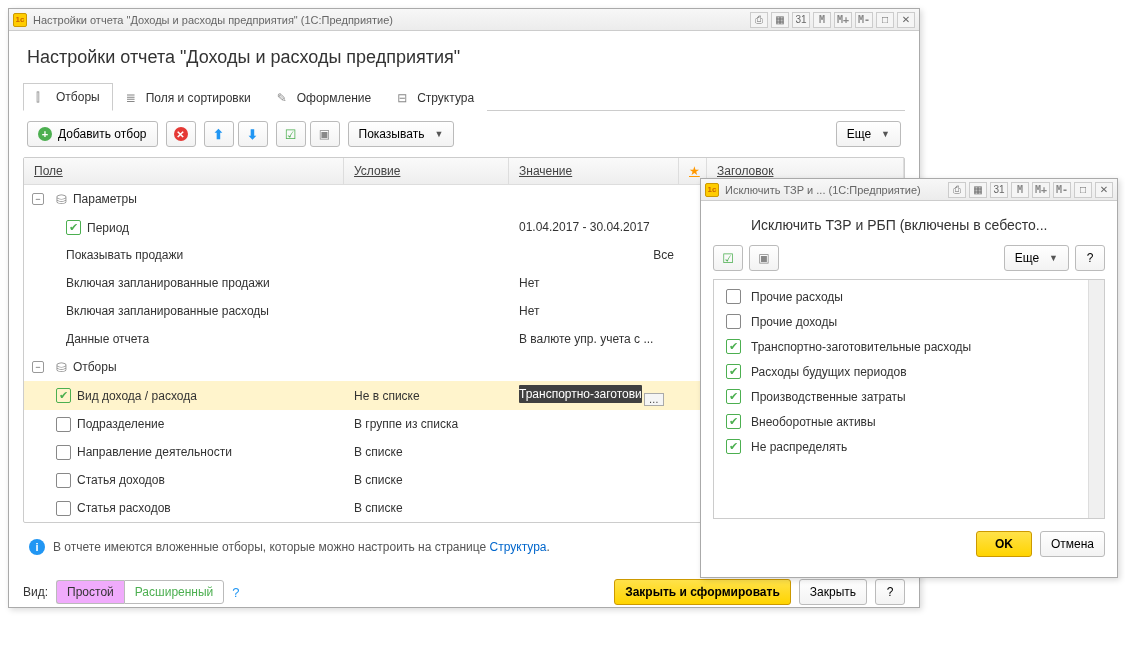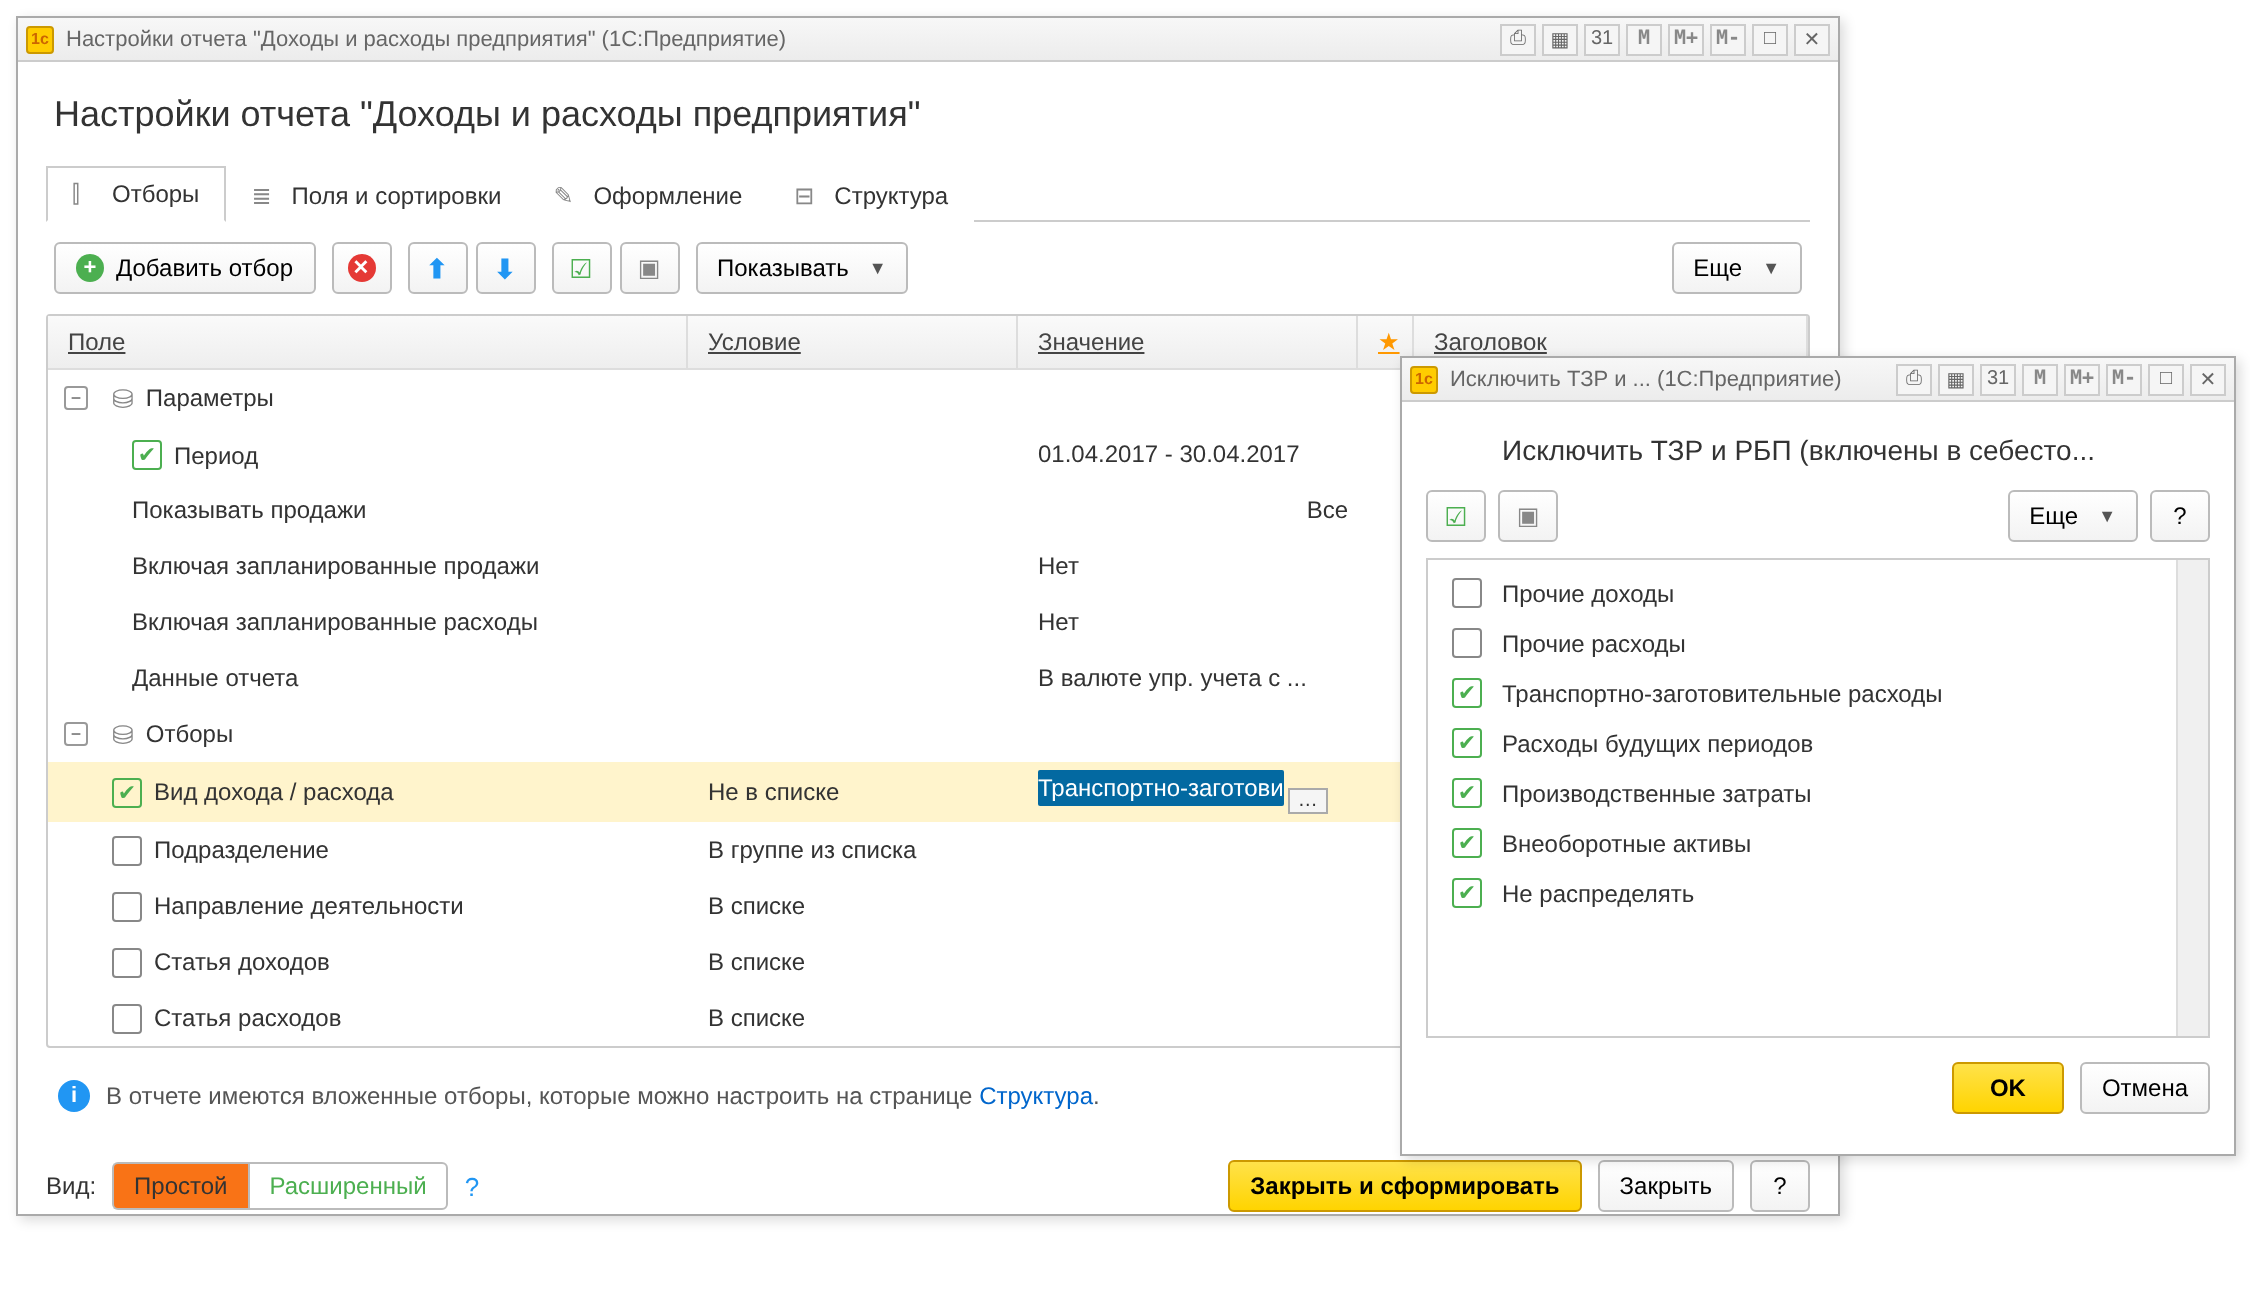--- a/index.html
+++ b/index.html
@@ -66,31 +66,31 @@
   .tree-toggle { width:12px; height:12px; border:1px solid #999; border-radius:2px; display:inline-flex; align-items:center; justify-content:center; font-size:9px; color:#555; margin-right:6px; cursor:pointer;}
   .tree-icon { color:#888; font-size:13px;}
   .indent-1 { padding-left:42px;align-items:flex-end; }
   .indent-2 { padding-left:32px; }
   
   .checkbox { width:15px; height:15px; border:1px solid #888; border-radius:2px; display:inline-flex; align-items:center; justify-content:center; font-size:11px; cursor:pointer; flex-shrink:0; }
   .checkbox.checked { color:#4caf50; border-color:#4caf50; }
   .checkbox.checked::before { content:"✔"; }
   
   .grow.selected { background:#fff4cc; }
-  .val-selected { display:inline-block; background:#0369a1; color:#fff; padding:2px 0; border-radius:1px; overflow:hidden; white-space:nowrap; max-width:132px; text-overflow:clip;}
+  .val-selected { display:inline-block; background:#404040; color:#fff; padding:2px 0; border-radius:1px; overflow:hidden; white-space:nowrap; max-width:132px; text-overflow:clip;}
   .val-btn { display:inline-block; border:1px solid #aaa; padding:0 4px; margin-left:2px; font-size:10px; background:#f5f5f5; cursor:pointer;}
   
   .info-row { display:flex; align-items:center; gap:8px; padding:16px 6px 10px; color:#555;}
   .info-icon { width:16px; height:16px; border-radius:50%; background:#2196f3; color:#fff; display:inline-flex; align-items:center; justify-content:center; font-size:11px; font-weight:bold;}
   .info-row a { color:#0066cc; text-decoration:none; }
   
   .footer { display:flex; align-items:center; gap:8px; padding:6px 14px 14px; border-top:0; }
   .view-toggle { display:inline-flex; align-items:center; }
   .vt-btn { padding:4px 10px; cursor:pointer; }
-  .vt-btn.left { border:1px solid #bbb; border-right:none; border-radius:3px 0 0 3px; background:#f97316; }
+  .vt-btn.left { border:1px solid #bbb; border-right:none; border-radius:3px 0 0 3px; background:#f0abfc; }
   .vt-btn.right { border:1px solid #bbb; border-radius:0 3px 3px 0; color:#4caf50; background:#fff;}
   .help-link { color:#2196f3; font-size:13px; cursor:pointer; text-decoration:none;}
   
   
   .dlg-content { padding:10px 12px; }
   .dlg-title { font-size:14px; padding:6px 2px 12px; white-space:nowrap; overflow:hidden; text-overflow:ellipsis;margin-left:36px;}
   .dlg-toolbar { display:flex; align-items:center; gap:6px; margin-bottom:8px;}
   .dlg-list { border:1px solid #ccc; height:240px; padding:4px 2px; overflow:auto; position:relative;}
   .dlg-row { display:flex; align-items:center; gap:10px; padding:5px 10px; }
   .dlg-scrollbar { position:absolute; right:0; top:0; bottom:0; width:16px; background:#f0f0f0; border-left:1px solid #ddd;}
@@ -326,25 +326,25 @@
       <span class="spacer-flex"></span>
       <button class="btn">
         <span>Еще</span>
         <span class="dropdown-arr">▼</span>
       </button>
       <button class="btn iconbtn">?</button>
     </div>
     <div class="dlg-list">
       <div class="dlg-row">
           <span class="checkbox"></span>
+          <span>Прочие расходы</span>
+        </div>
+      <div class="dlg-row">
+          <span class="checkbox"></span>
           <span>Прочие доходы</span>
-        </div>
-      <div class="dlg-row">
-          <span class="checkbox"></span>
-          <span>Прочие расходы</span>
         </div>
       <div class="dlg-row">
           <span class="checkbox checked"></span>
           <span>Транспортно-заготовительные расходы</span>
         </div>
       <div class="dlg-row">
           <span class="checkbox checked"></span>
           <span>Расходы будущих периодов</span>
         </div>
       <div class="dlg-row">

